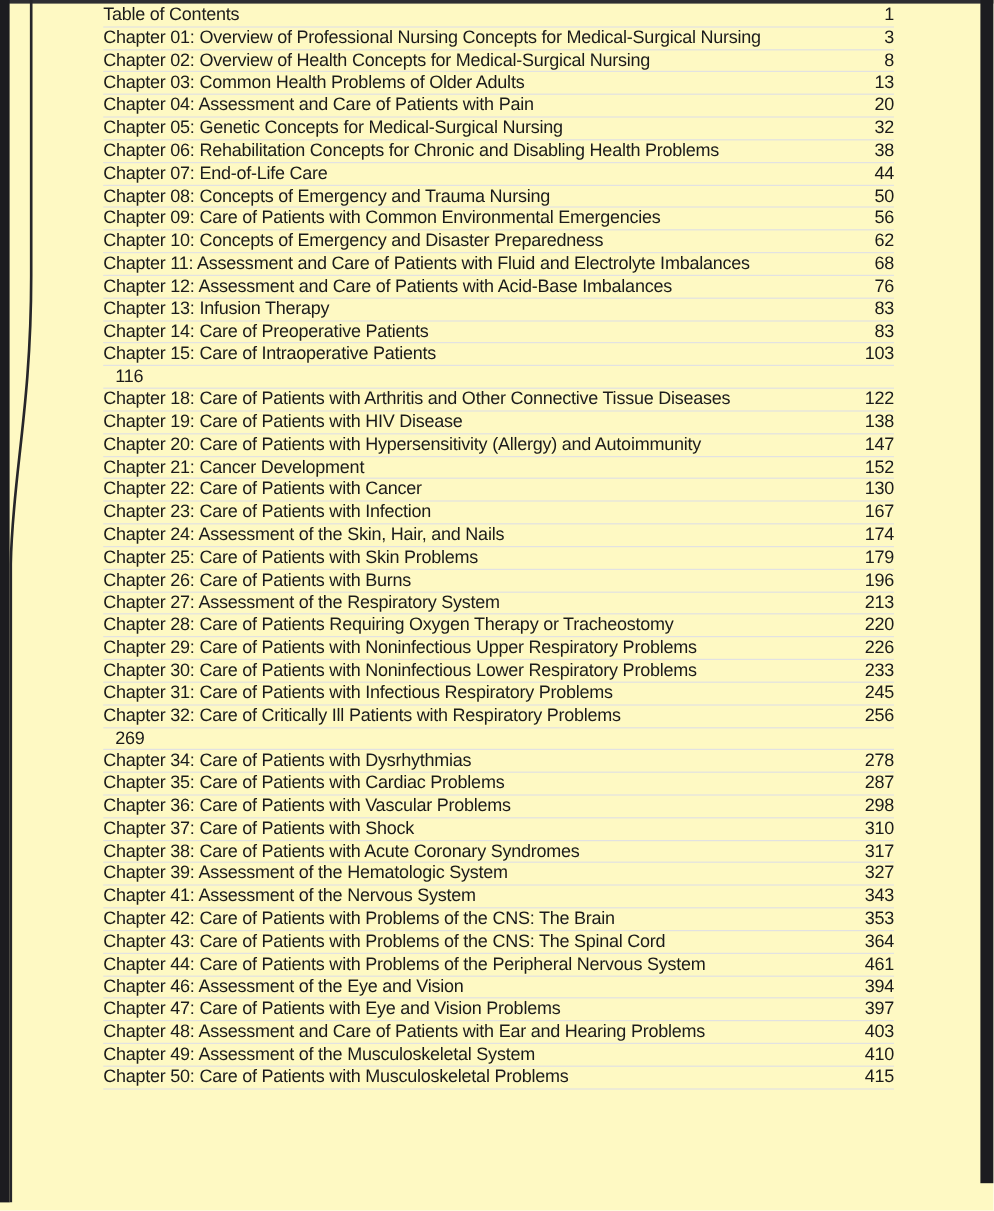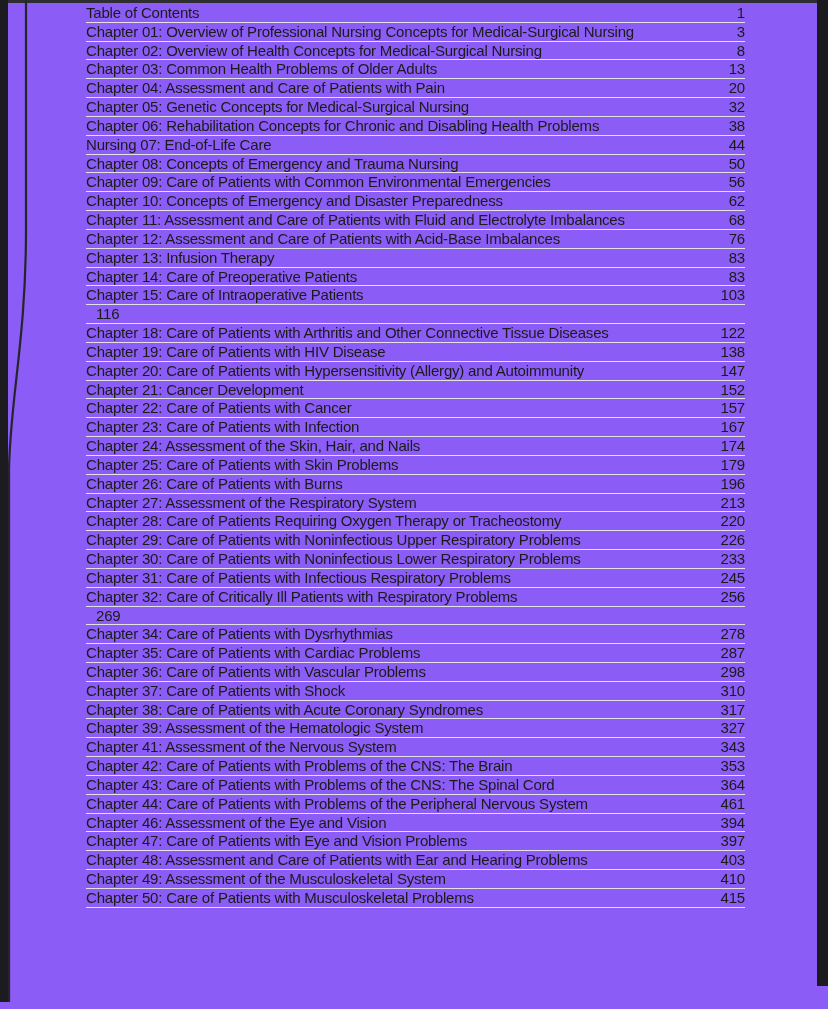--- a/index.html
+++ b/index.html
@@ -8,21 +8,21 @@
     width: 828px;
     height: 1009px;
     overflow: hidden;
     background: #ffffff;
     font-family: "Liberation Sans", sans-serif;
   }
   .scan {
     position: relative;
     width: 828px;
     height: 1009px;
-    background: #8b5cf6;
+    background: #fef9c3;
   }
   
   .edge { position: absolute; background: #1c1c20; }
   .edge-top    { left: 0; top: 0; width: 828px; height: 3px; background: #2e2e32; }
   .edge-left   { left: 0; top: 0; width: 8px;  height: 1002px; }
   .edge-right  { right: 0; top: 0; width: 11px; height: 986px; }
   
   .gutter { position: absolute; left: 0; top: 0; pointer-events: none; }
   
   .toc {
@@ -89,21 +89,21 @@
       </div>
       <div class="toc-row">
         <span class="toc-label">Chapter 05: Genetic Concepts for Medical-Surgical Nursing</span>
         <span class="toc-page">32</span>
       </div>
       <div class="toc-row">
         <span class="toc-label">Chapter 06: Rehabilitation Concepts for Chronic and Disabling Health Problems</span>
         <span class="toc-page">38</span>
       </div>
       <div class="toc-row">
-        <span class="toc-label">Nursing 07: End-of-Life Care</span>
+        <span class="toc-label">Chapter 07: End-of-Life Care</span>
         <span class="toc-page">44</span>
       </div>
       <div class="toc-row">
         <span class="toc-label">Chapter 08: Concepts of Emergency and Trauma Nursing</span>
         <span class="toc-page">50</span>
       </div>
       <div class="toc-row">
         <span class="toc-label">Chapter 09: Care of Patients with Common Environmental Emergencies</span>
         <span class="toc-page">56</span>
       </div>
@@ -145,21 +145,21 @@
       <div class="toc-row">
         <span class="toc-label">Chapter 20: Care of Patients with Hypersensitivity (Allergy) and Autoimmunity</span>
         <span class="toc-page">147</span>
       </div>
       <div class="toc-row">
         <span class="toc-label">Chapter 21: Cancer Development</span>
         <span class="toc-page">152</span>
       </div>
       <div class="toc-row">
         <span class="toc-label">Chapter 22: Care of Patients with Cancer</span>
-        <span class="toc-page">157</span>
+        <span class="toc-page">130</span>
       </div>
       <div class="toc-row">
         <span class="toc-label">Chapter 23: Care of Patients with Infection</span>
         <span class="toc-page">167</span>
       </div>
       <div class="toc-row">
         <span class="toc-label">Chapter 24: Assessment of the Skin, Hair, and Nails</span>
         <span class="toc-page">174</span>
       </div>
       <div class="toc-row">

